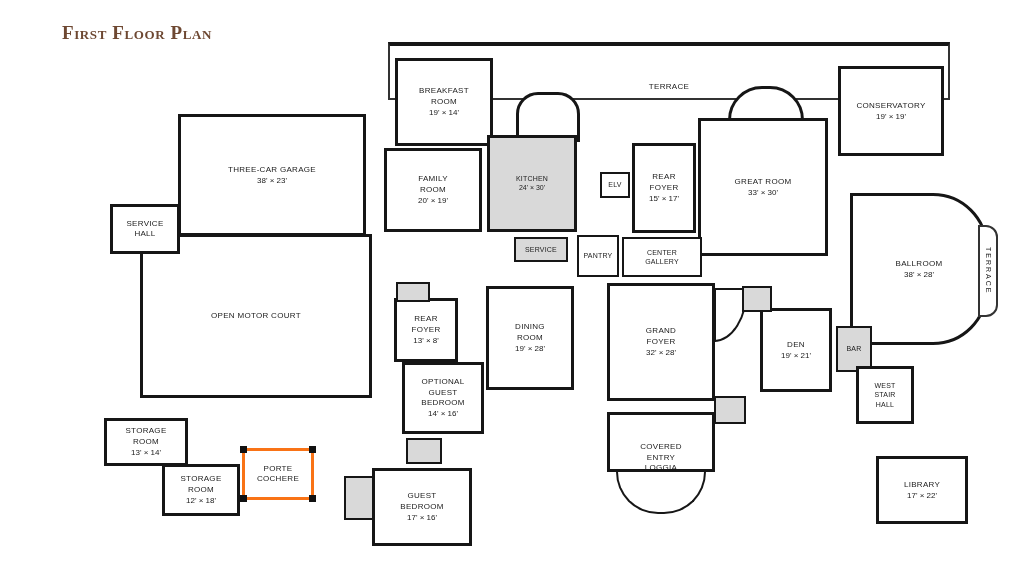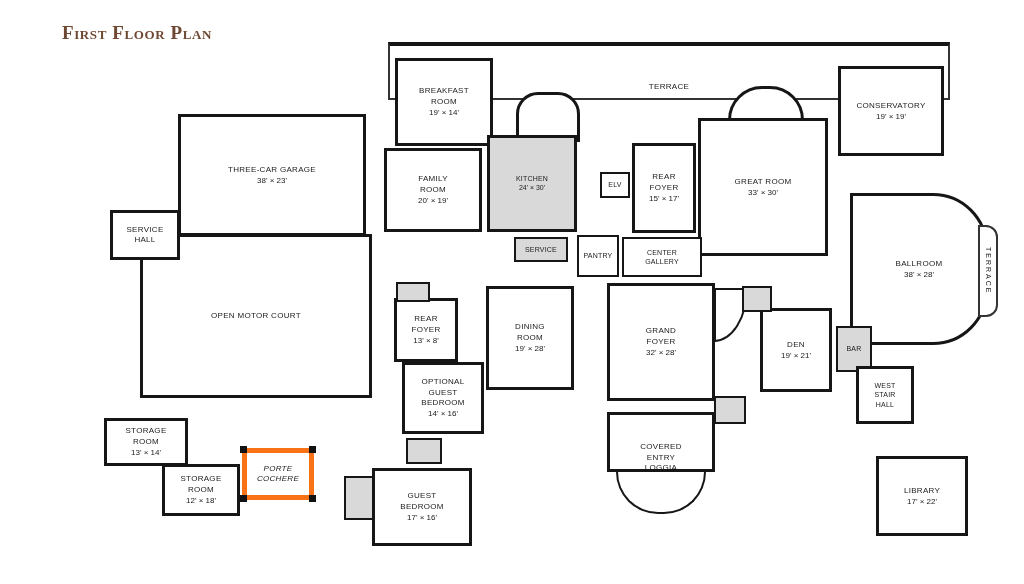--- a/index.html
+++ b/index.html
@@ -14,21 +14,21 @@
   }
 
   #plan { position:absolute; inset:0; }
 
   .room {
     position:absolute; border:3px solid #161616; background:#fff;
     display:flex; align-items:center; justify-content:center; text-align:center;
   }
   .shaded   { background:#d9d9d9; }
   .thin     { border-width:2px; border-color:#333; }
-  .outline  { border:5px solid #f97316; background:transparent;font-style:italic; }
+  .outline  { border:3px solid #f97316; background:transparent; }
   .terrace-top { border-top-width:4px; border-top-color:#161616; }
 
   .lbl { display:flex; flex-direction:column; gap:1px; align-items:center; }
   .rname { font-size:8px; letter-spacing:.3px; color:#1a1a1a; line-height:1.3; }
   .rdims { font-size:8px; color:#1a1a1a; line-height:1.2; }
   .small .rname { font-size:7px; letter-spacing:.2px; }
 
   .vert .rname { writing-mode:vertical-rl; letter-spacing:2px; font-size:7px; }
 
   .bay  { position:absolute; border:3px solid #161616; background:#fff; }
@@ -116,21 +116,21 @@
       <span class="rdims">33' × 30'</span>
     </div>
   </div>
 
   <div class="room" style="left:140px;top:234px;width:232px;height:164px;">
     <div class="lbl">
       <span class="rname">OPEN MOTOR COURT</span>
     </div>
   </div>
 
-  <div class="room" style="left:110px;top:210px;width:70px;height:50px;">
+  <div class="room" style="left:110px;top:204px;width:70px;height:50px;">
     <div class="lbl" style="max-width:40px;">
       <span class="rname">SERVICE HALL</span>
     </div>
   </div>
 
 
   <div class="room shaded small" style="left:514px;top:237px;width:54px;height:25px;border-width:2px;">
     <div class="lbl">
         <span class="rname">SERVICE</span>
       </div>
@@ -239,21 +239,21 @@
     </div>
   </div>
 
   <div class="room" style="left:607px;top:412px;width:108px;height:60px;">
     <div class="lbl" style="max-width:52px;margin-top:32px;">
       <span class="rname">COVERED ENTRY LOGGIA</span>
     </div>
   </div>
   <div class="steps" style="left:616px;top:472px;width:90px;height:42px;"></div>
 
-  <div class="room" style="left:876px;top:456px;width:92px;height:80px;">
+  <div class="room" style="left:876px;top:456px;width:92px;height:68px;">
     <div class="lbl">
       <span class="rname">LIBRARY</span>
       <span class="rdims">17' × 22'</span>
     </div>
   </div>
 
   <div class="room shaded" style="left:396px;top:282px;width:34px;height:20px;border-width:2px;"></div>
   <div class="room shaded" style="left:344px;top:476px;width:30px;height:44px;border-width:2px;"></div>
   <div class="room shaded" style="left:406px;top:438px;width:36px;height:26px;border-width:2px;"></div>
   <div class="room shaded" style="left:714px;top:396px;width:32px;height:28px;border-width:2px;"></div>

